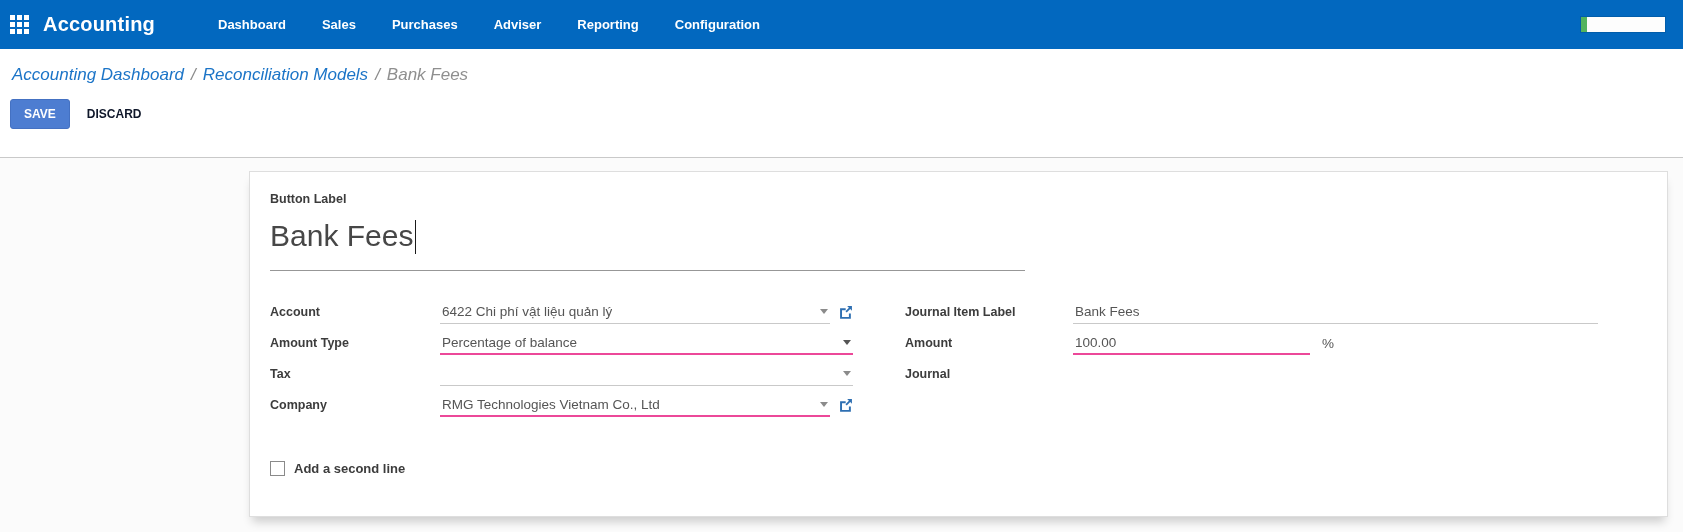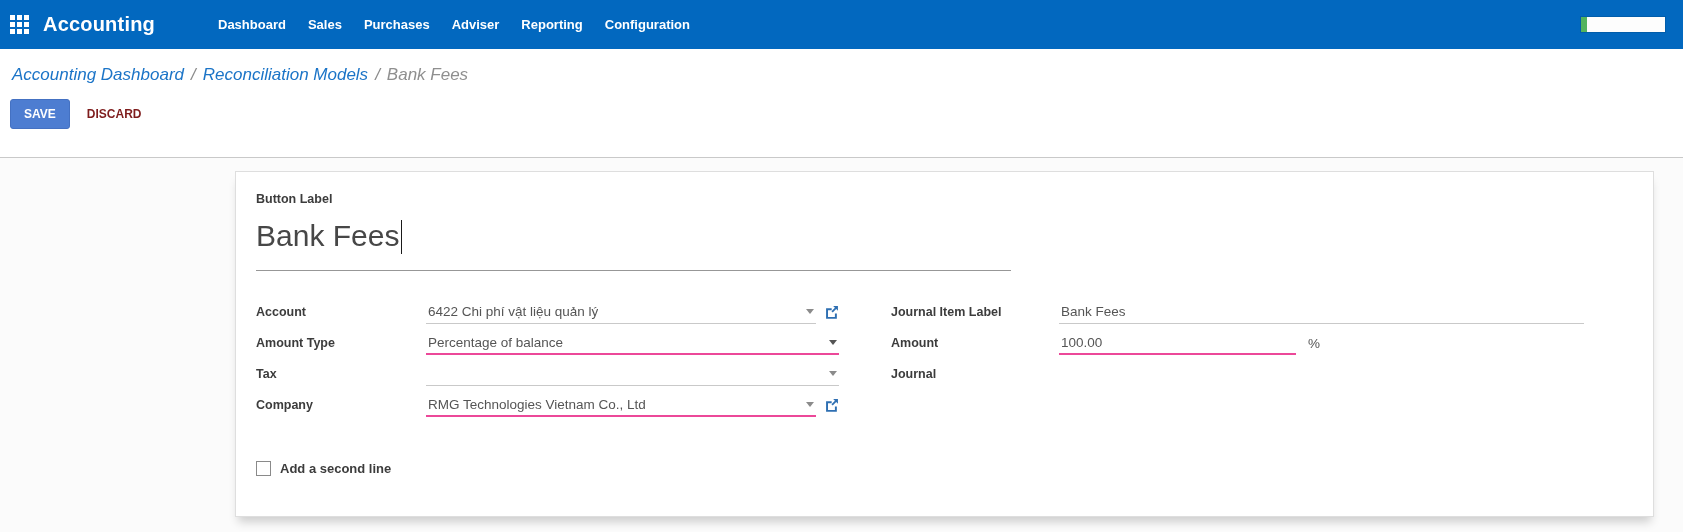--- a/index.html
+++ b/index.html
@@ -4,39 +4,39 @@
 <style>
   * { margin:0; padding:0; box-sizing:border-box; }
   html,body { width:1683px; height:532px; overflow:hidden; }
   body { font-family:"Liberation Sans","DejaVu Sans",sans-serif; background:#fbfbfb; color:#4c4c4c; }
 
   
   .topbar { height:49px; background:#0268bf; display:flex; align-items:center; padding:0 18px 0 8px; }
   .apps-grid { width:19px; height:19px; display:grid; grid-template-columns:repeat(3,5px); grid-template-rows:repeat(3,5px); gap:2px; margin:0 14px 0 2px; cursor:pointer; }
   .apps-grid span { background:#fff; }
   .brand { color:#fff; font-size:20px; font-weight:700; letter-spacing:0.2px; margin-right:52px; cursor:pointer; }
-  .menu { display:flex; align-items:center; gap:0;text-align:right; }
+  .menu { display:flex; align-items:center; gap:14px;text-align:right; }
   .menu-item { color:#fff; font-size:13px; font-weight:600; padding:6px 11px; cursor:pointer; white-space:nowrap; }
   .tb-spacer { flex:1; }
   .user-widget { width:84px; height:15px; background:#fdfdfd; display:flex; box-shadow:0 0 0 1px rgba(0,0,0,0.10); cursor:pointer; }
   .user-widget .status { width:6px; background:#53b45e; }
 
   
   .control-panel { background:#ffffff; border-bottom:1px solid #c9c9c9; height:109px; padding:16px 0 0 10px; }
   .breadcrumb { font-size:17px; margin-left:2px;font-style:italic; }
   .breadcrumb .crumb-link { color:#1b74c7; cursor:pointer; }
   .breadcrumb .crumb-sep { color:#8a8a8a; margin:0 7px; }
   .breadcrumb .crumb-current { color:#8f8f8f; }
   .cp-buttons { margin-top:14px; display:flex; align-items:center; }
   .btn-save { background:#4d7dd1; border:1px solid #4471c2; color:#fff; font-weight:700; font-size:12px; padding:7px 13px; border-radius:3px; cursor:pointer; font-family:inherit; }
-  .btn-discard { background:none; border:none; color:#7f1d1d; font-weight:700; font-size:12px; margin-left:17px; cursor:pointer; font-family:inherit; }
+  .btn-discard { background:none; border:none; color:#0f172a; font-weight:700; font-size:12px; margin-left:17px; cursor:pointer; font-family:inherit; }
 
   
   .content { position:relative; height:376px; background:#fbfbfb; }
-  .sheet { position:absolute; left:235px; top:13px; width:1419px; height:346px; background:#fff; border:1px solid #dedede; box-shadow:0 8px 9px -3px rgba(0,0,0,0.18); padding:20px 0 0 20px; }
+  .sheet { position:absolute; left:249px; top:13px; width:1419px; height:346px; background:#fff; border:1px solid #dedede; box-shadow:0 8px 9px -3px rgba(0,0,0,0.18); padding:20px 0 0 20px; }
 
   .big-label { font-size:12.5px; font-weight:700; color:#3c3c3c; margin-bottom:9px; }
   .big-input { width:755px; border-bottom:1px solid #979797; padding:4px 0 16px 0; display:flex; align-items:flex-end; cursor:text; }
   .big-value { font-size:30px; color:#474747; line-height:1.15; }
   .text-cursor { display:inline-block; width:1px; height:34px; background:#1a1a1a; margin-left:2px; }
 
   .form-grid { display:flex; margin-top:26px; }
   .col-left { width:583px; }
   .col-right { margin-left:52px; width:693px; }
 

